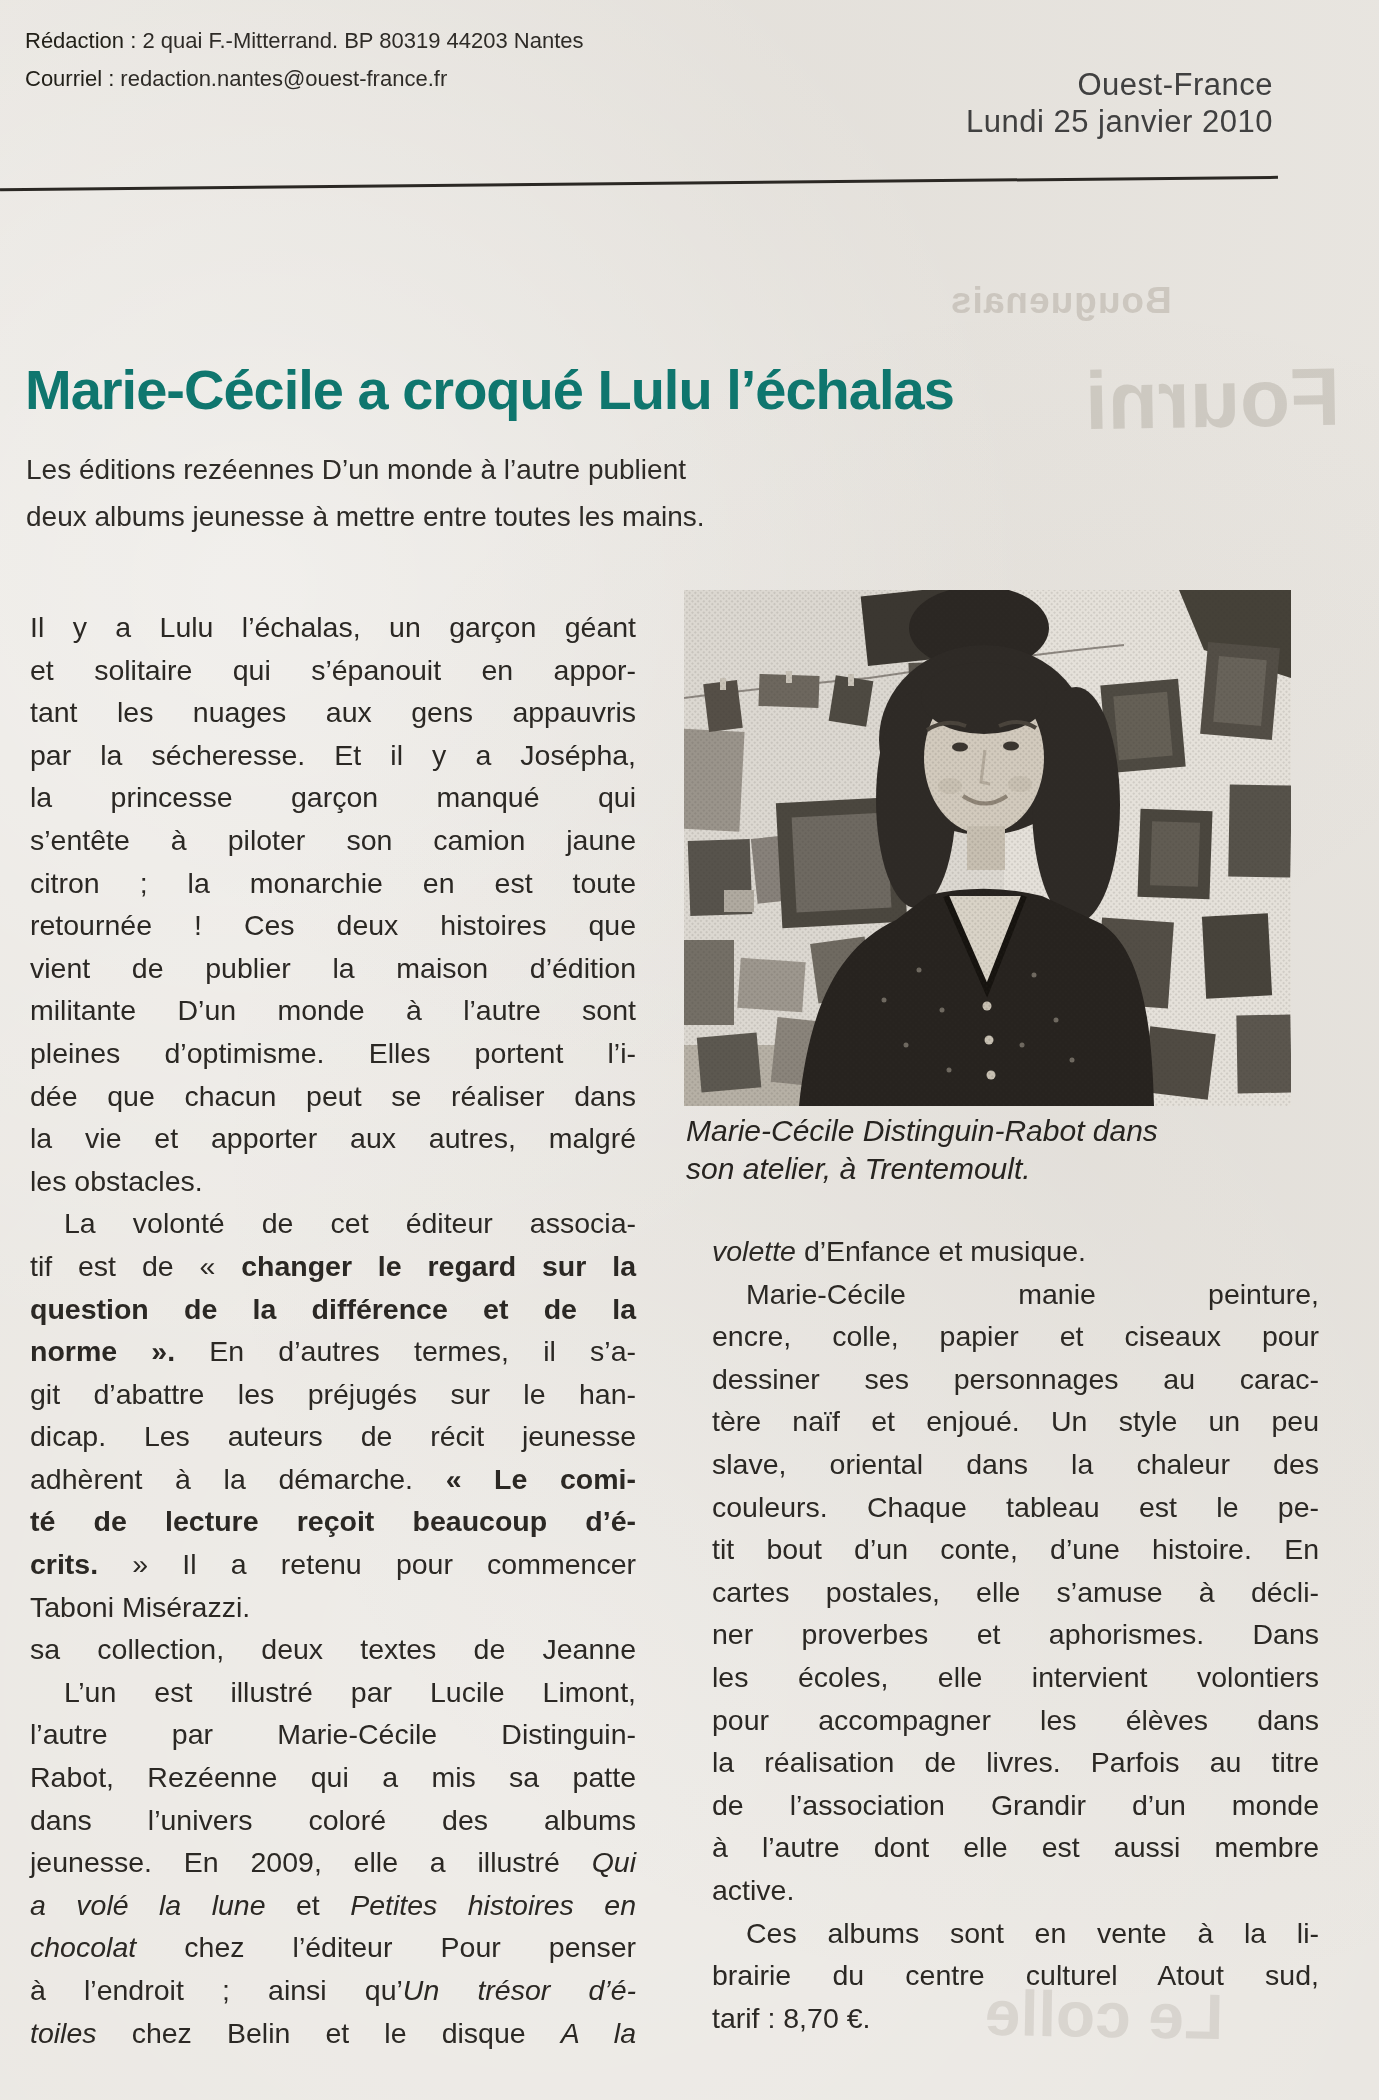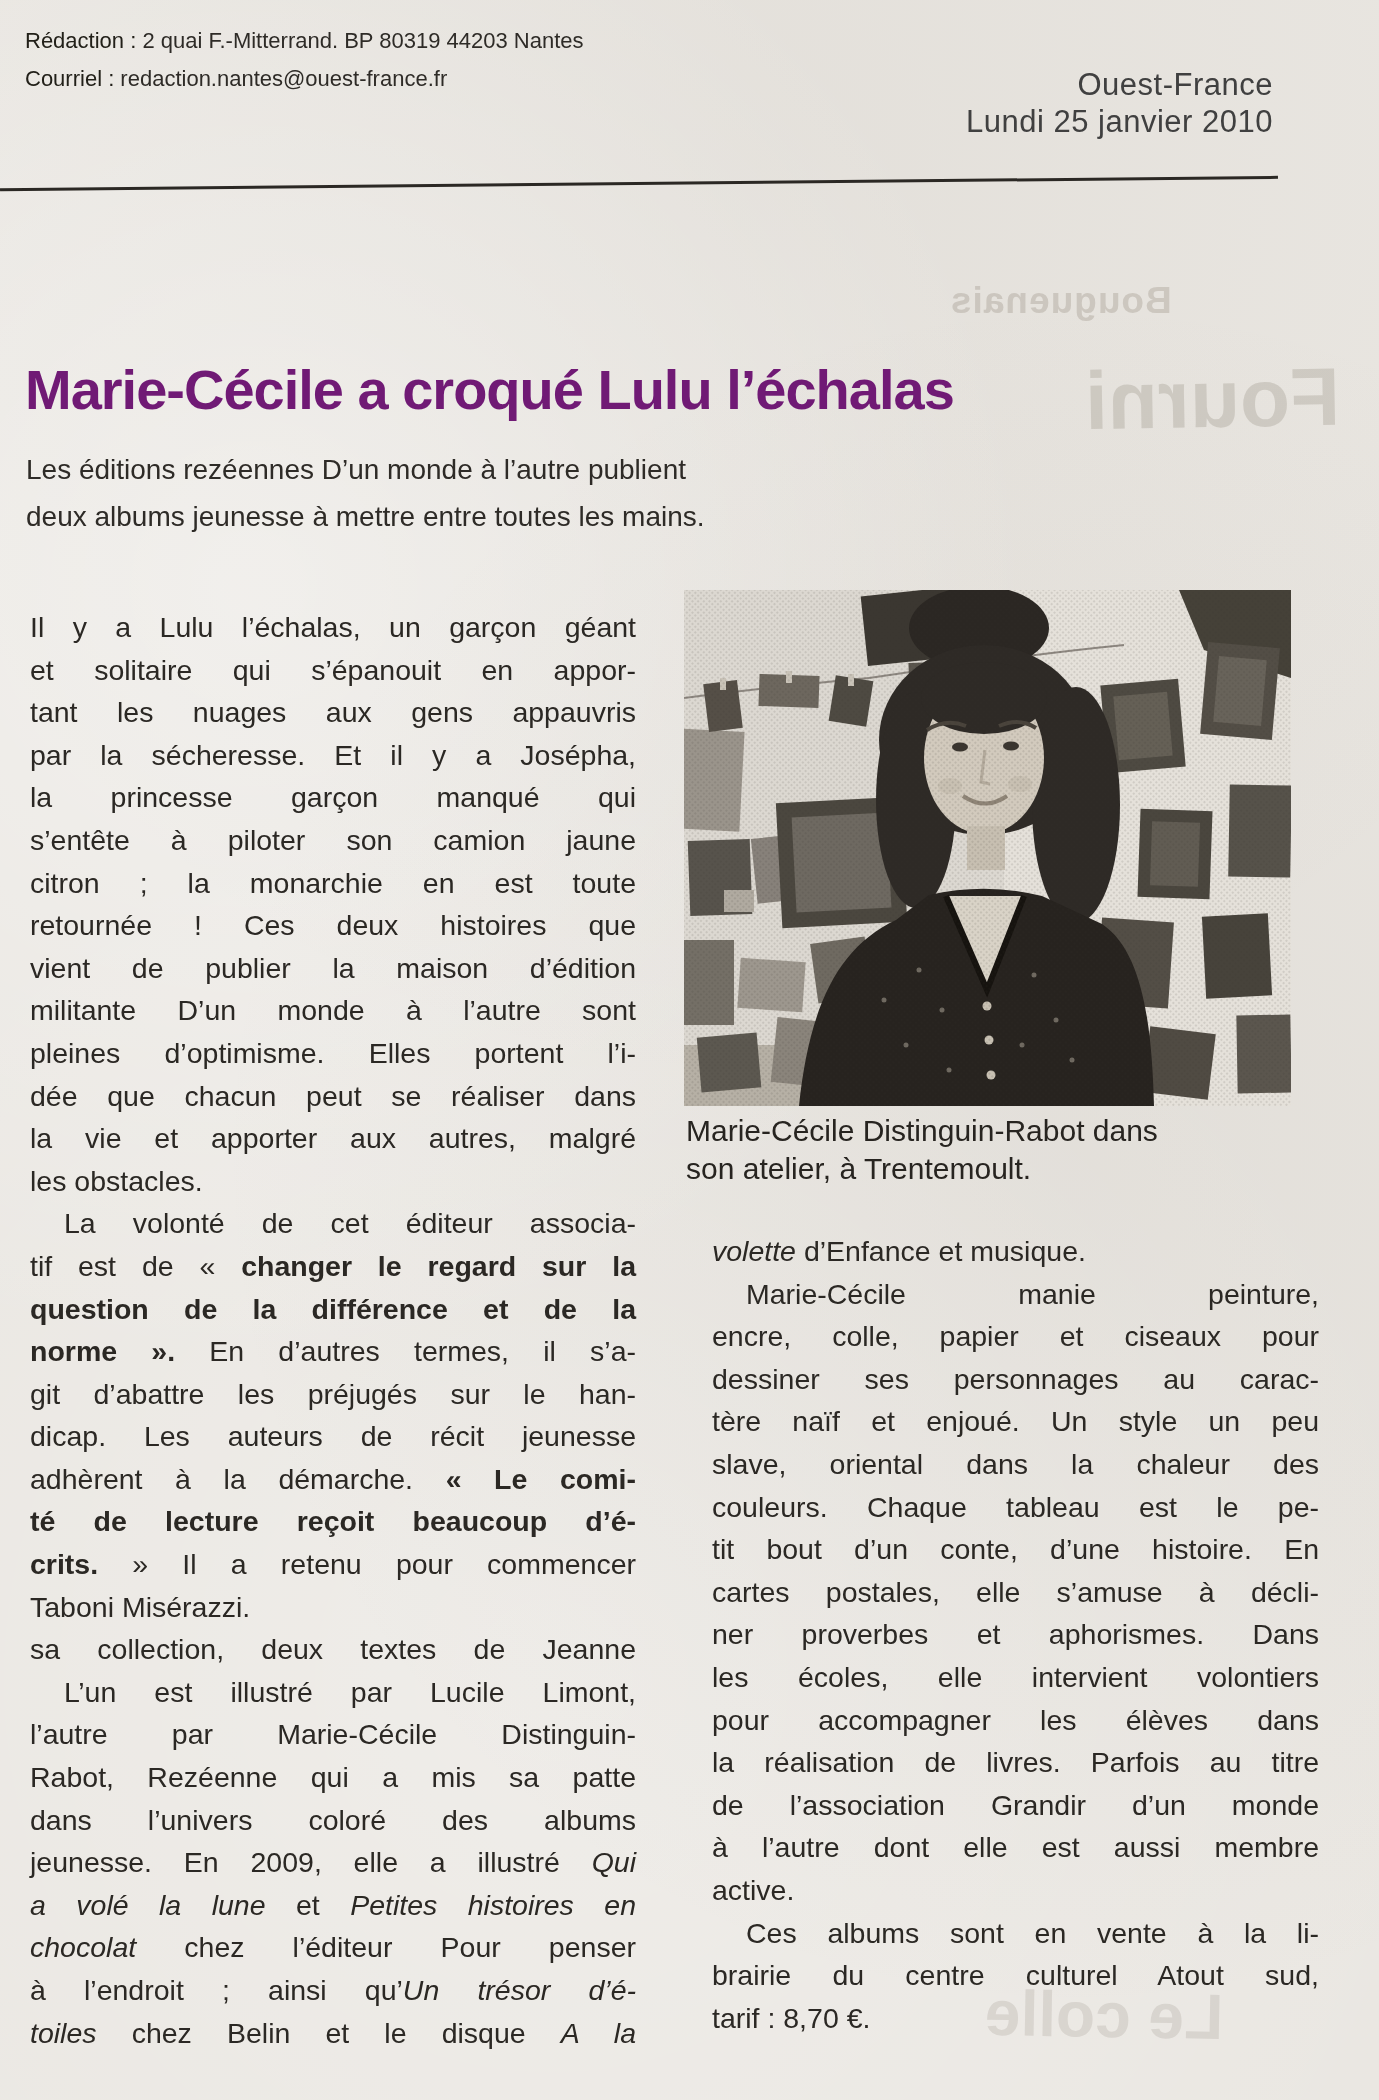--- a/index.html
+++ b/index.html
@@ -19,36 +19,36 @@
   .contact{left:25px;top:22px;width:640px;font-size:22px;line-height:38px;color:#2e2b27;}
   .contact .bseg{font-weight:400;color:#222019;}
   .masthead{right:106px;top:66px;text-align:right;font-size:31px;line-height:37px;color:#404040;letter-spacing:.5px;}
   .rule{left:0;top:182px;width:1278px;height:3px;background:#2b2824;transform:rotate(-0.55deg);transform-origin:50% 50%;}
   
   .ghost{color:rgba(148,140,128,0.32);font-weight:700;transform:scaleX(-1);white-space:nowrap;}
   .g1{left:950px;top:280px;font-size:37px;letter-spacing:1px;}
   .g2{left:1085px;top:352px;font-size:82px;color:rgba(150,142,130,0.30);transform:scaleX(-1) rotate(1deg);}
   .g3{left:985px;top:1978px;font-size:64px;color:rgba(150,142,130,0.22);transform:scaleX(-1) rotate(-1deg);}
   
-  .headline{left:25px;top:360px;margin:0;width:1200px;font-size:56px;line-height:60px;font-weight:700;letter-spacing:-1px;color:#701a75;}
+  .headline{left:25px;top:360px;margin:0;width:1200px;font-size:56px;line-height:60px;font-weight:700;letter-spacing:-1px;color:#0f766e;}
   .subhead{left:26px;top:446px;width:1100px;font-size:28px;line-height:47px;color:#2e2b27;}
   
   .col{font-size:28.5px;line-height:42.6px;color:#2b2824;}
   .col-left{left:30px;top:606px;width:606px;}
   .col-right{left:712px;top:1230px;width:607px;}
   .tl{text-align:justify;text-align-last:justify;white-space:nowrap;}
   .tl.last{text-align-last:left;}
   .tl.ind{text-indent:34px;}
   .no-just .tl{text-align:left;text-align-last:left;white-space:normal;}
   .bseg{font-weight:700;}
   .iseg{font-style:italic;}
   
   .photo{left:684px;top:590px;width:607px;height:516px;margin:0;}
   .photo svg{display:block;width:100%;height:100%;}
-  .caption{left:686px;top:1112px;width:600px;font-size:30px;line-height:38px;color:#272420;}
+  .caption{left:686px;top:1112px;width:600px;font-style:italic;font-size:30px;line-height:38px;color:#272420;}
 </style>
 </head>
 <body>
 
 <div class="abs contact no-just">
     <div class="tl"><span class="bseg">Rédaction : </span><span>2 quai F.-Mitterrand. BP 80319 44203 Nantes</span></div>
     <div class="tl last"><span class="bseg">Courriel : </span><span>redaction.nantes@ouest-france.fr</span></div>
   </div>
 
 <div class="abs masthead">

